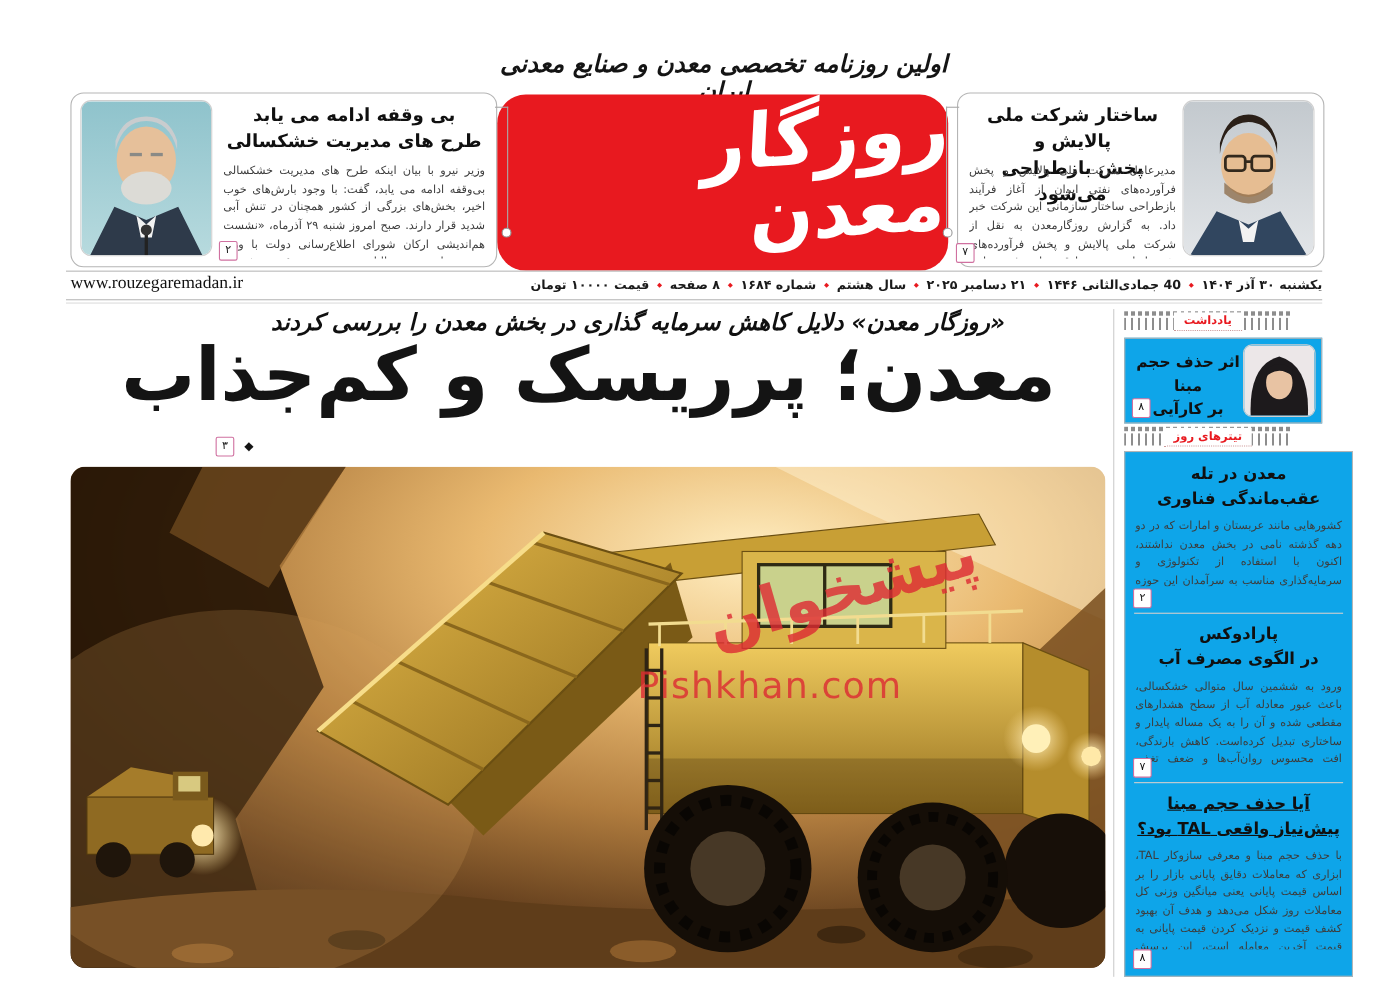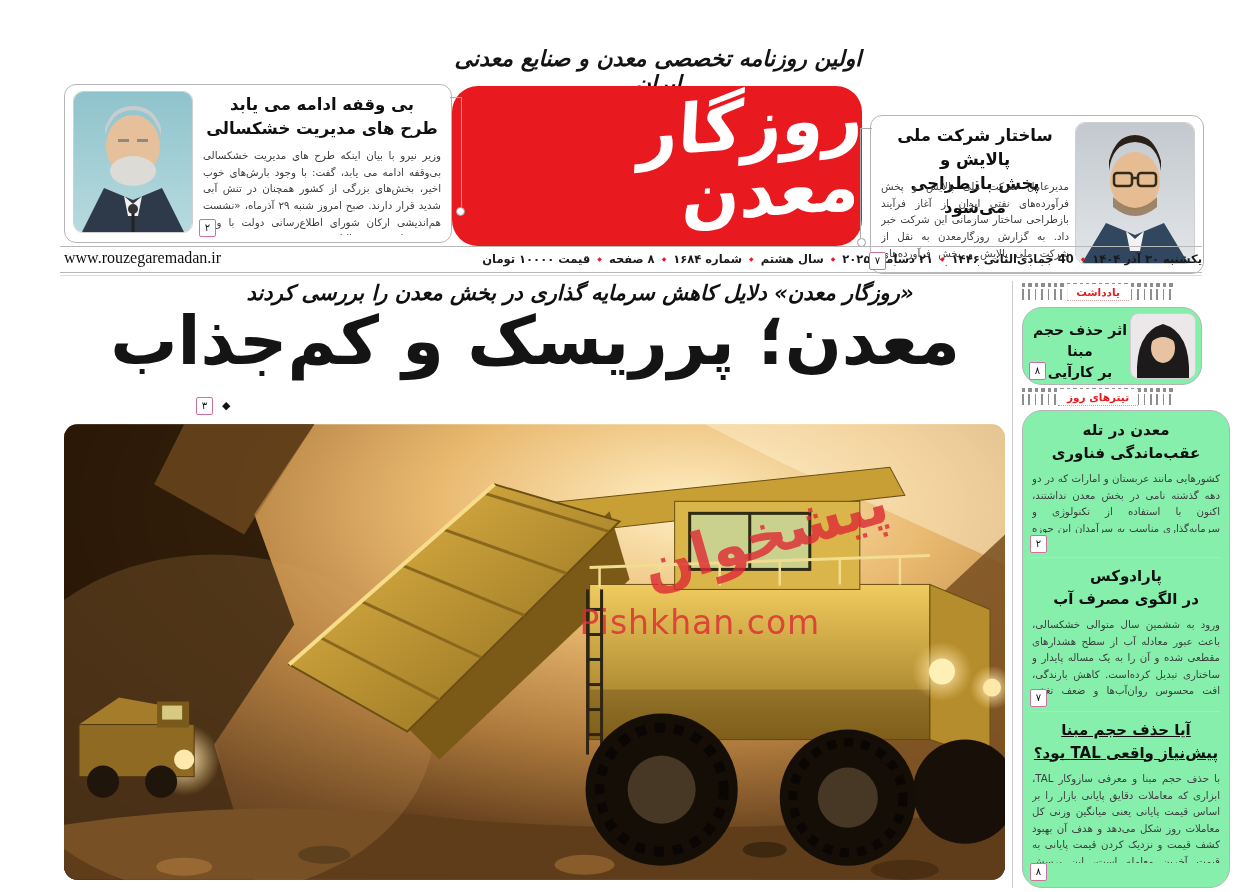--- a/index.html
+++ b/index.html
@@ -39,21 +39,21 @@
   
   .vdiv{position:absolute;left:1012px;top:281px;height:607px;width:0;border-left:1px solid #cccccc;}
   .band{position:absolute;left:1022px;width:152px;height:22px;background:#fff;}
   .band .squares{position:absolute;top:2px;left:0;right:0;height:4px;
        background:repeating-linear-gradient(90deg,#8d8d8d 0 3.5px,transparent 3.5px 6.4px);}
   .band .teeth{position:absolute;top:8px;left:0;right:0;height:11px;
        background:repeating-linear-gradient(90deg,#8d8d8d 0 1.6px,transparent 1.6px 6.4px);}
   .band .label{position:absolute;top:3px;left:50%;transform:translateX(-50%);background:#fff;
        padding:0 9px;color:#e8191f;font-size:10.5px;font-weight:bold;direction:rtl;white-space:nowrap;
        border-bottom:1px dotted #cc9999;line-height:16px;}
-  .sb-card{position:absolute;left:1022px;width:178px;background:#86efac;border:1px solid #b5b5b5;border-radius:20px;}
+  .sb-card{position:absolute;left:1022px;width:178px;background:#0ea5e9;border:1px solid #b5b5b5;border-radius:0;}
   .sb-title{direction:rtl;text-align:center;font-weight:bold;font-size:15px;line-height:1.5;color:#101010;}
   .sb-body{direction:rtl;text-align:justify;font-size:10.2px;line-height:1.62;color:#3d3d3d;}
   .sb-sep{position:absolute;left:8px;right:8px;height:0;border-top:1px solid #cfcfcf;}
 </style>
 </head>
 <body>
 
 <div class="page">
 
   <div class="tagline">اولین روزنامه تخصصی معدن  و صنایع معدنی ایران</div>
@@ -88,21 +88,21 @@
     </div>
 
     <div class="title" style="position:absolute;top:8px;right:10px;width:238px;">
       <div>بی وقفه ادامه می یابد</div>
       <div>طرح های مدیریت خشکسالی</div>
     </div>
     <div class="body" style="position:absolute;top:62px;right:10px;width:238px;height:88px;overflow:hidden;">وزیر نیرو با بیان اینکه طرح های مدیریت خشکسالی بی‌وقفه ادامه می یابد، گفت: با وجود بارش‌های خوب اخیر، بخش‌های بزرگی از کشور همچنان در تنش آبی شدید قرار دارند. صبح امروز شنبه ۲۹ آذرماه، «نشست هم‌اندیشی ارکان شورای اطلاع‌رسانی دولت با وزیر نیرو» با حضور الیاس حضرتی، رئیس شورای اطلاع‌رسانی دولت چهاردهم و عباس علی‌آبادی، وزیر نیرو برگزار شد...</div>
     <div class="pref" style="left:134px;bottom:5px;">۲</div>
   </div>
 
-  <div class="card" style="top:84px;left:870px;width:332px;height:157px;margin-top:31px;">
+  <div class="card" style="top:84px;left:870px;width:332px;height:157px;">
     <div class="bracket-l"></div>
     <div class="pin" style="left:-14px;top:122px;"></div>
 
     <div class="pphoto" style="top:6px;right:8px;width:118px;height:140px;">
       <svg width="118" height="140" viewBox="0 0 118 140">
         <defs>
             <linearGradient id="graybg" x1="0" y1="0" x2="0" y2="1">
           <stop offset="0" stop-color="#c3c9ce"></stop>
               <stop offset="1" stop-color="#e2e5e8"></stop>
             </linearGradient>

